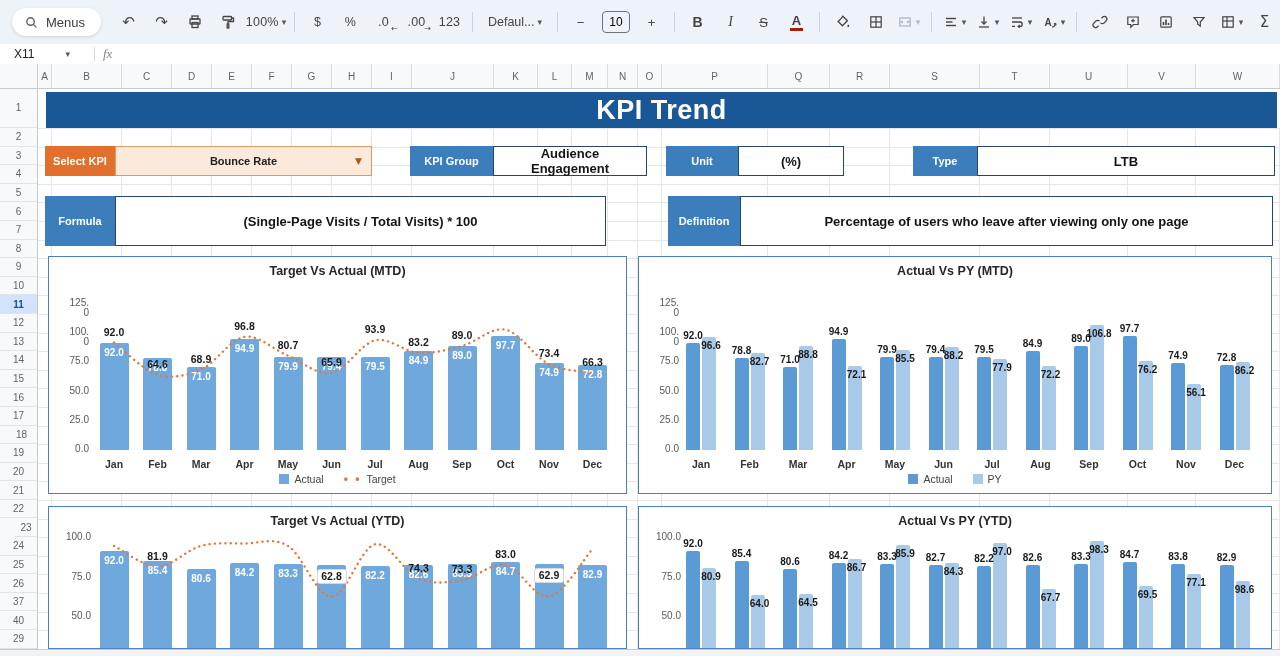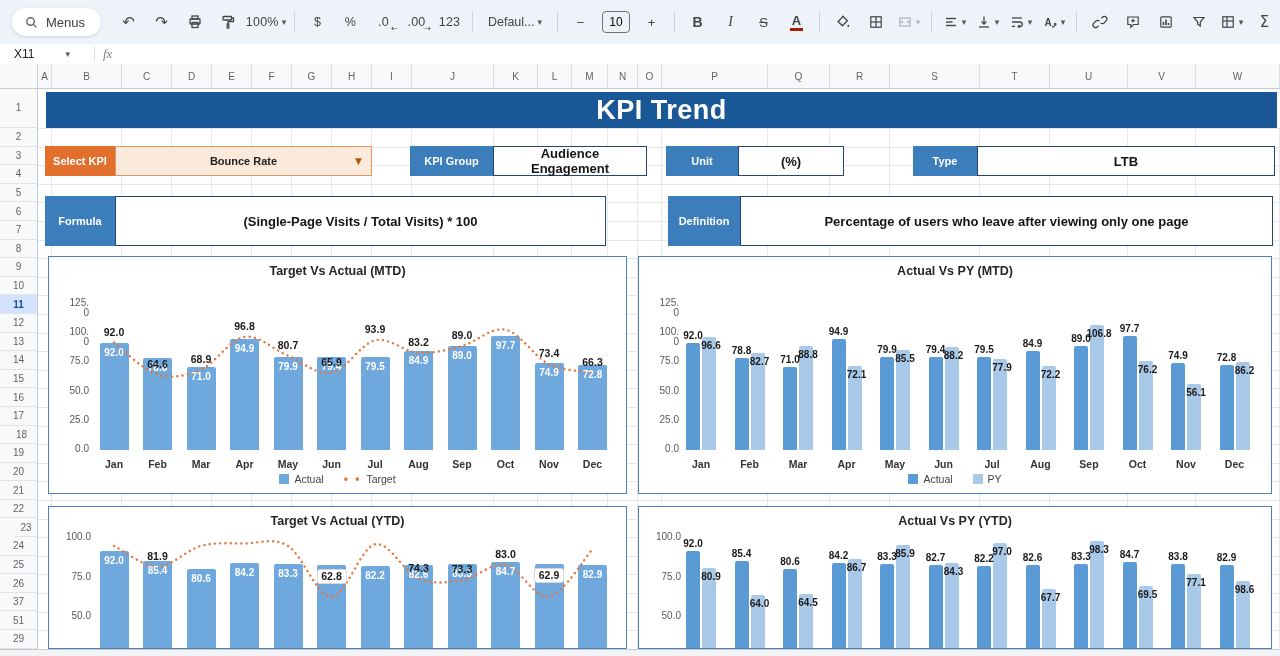--- a/index.html
+++ b/index.html
@@ -370,21 +370,21 @@
       <div class="rowcell" style="height: 18.6px; padding-left: 6px;">18</div>
       <div class="rowcell" style="height: 18.6px;">19</div>
       <div class="rowcell" style="height: 18.6px;">20</div>
       <div class="rowcell" style="height: 18.6px;">21</div>
       <div class="rowcell" style="height: 18.6px;">22</div>
       <div class="rowcell" style="height: 18.6px; margin-left: 15px;">23</div>
       <div class="rowcell" style="height: 18.6px;">24</div>
       <div class="rowcell" style="height: 18.6px;">25</div>
       <div class="rowcell" style="height: 18.6px;">26</div>
       <div class="rowcell" style="height: 18.6px;">37</div>
-      <div class="rowcell" style="height: 18.6px;">51</div>
+      <div class="rowcell" style="height: 18.6px;">40</div>
       <div class="rowcell" style="height: 18.6px;">29</div>
     </div>
 
   <div class="ovl banner" style="left:46px;top:4px;width:1231px;height:36px">KPI Trend</div>
 
   <div class="ovl clabel sel-label" style="left:45px;top:58px;width:70px;height:30px">Select KPI</div>
   <div class="ovl cval sel-val" style="left:115px;top:58px;width:257px;height:30px">
     <span>Bounce Rate</span>
     <span class="ddar">▼</span>
   </div>

